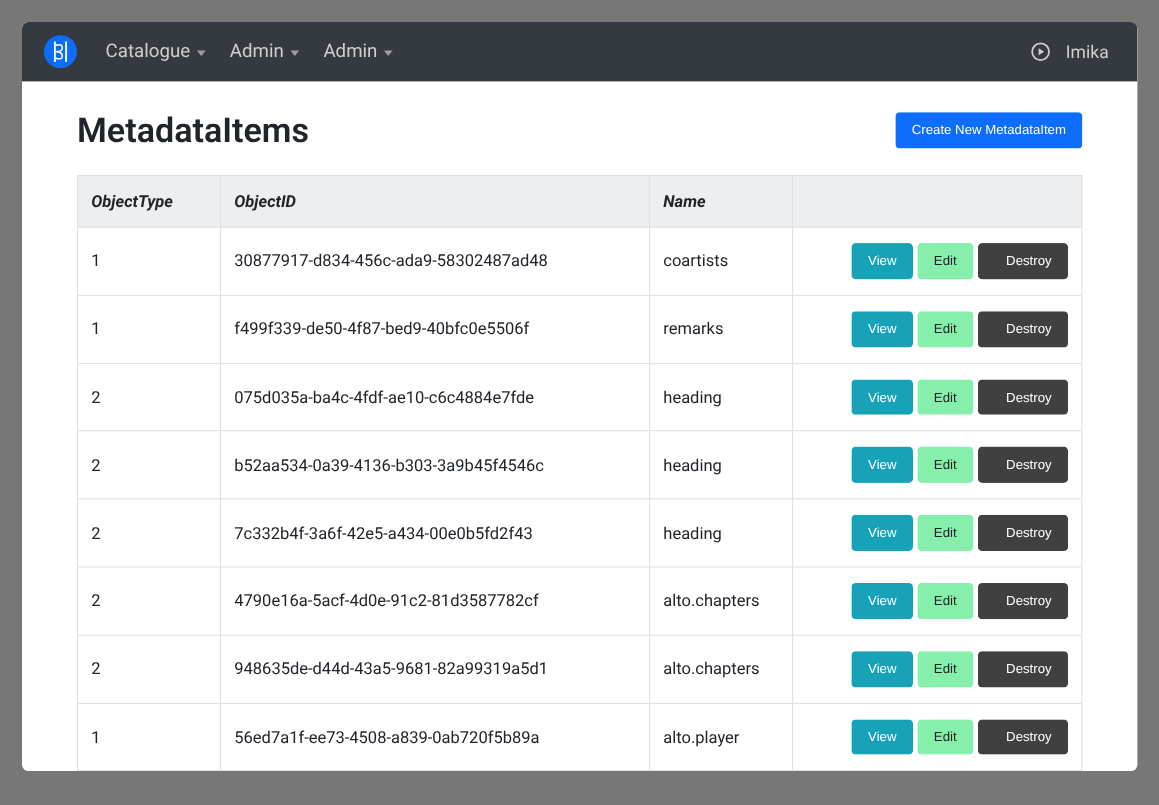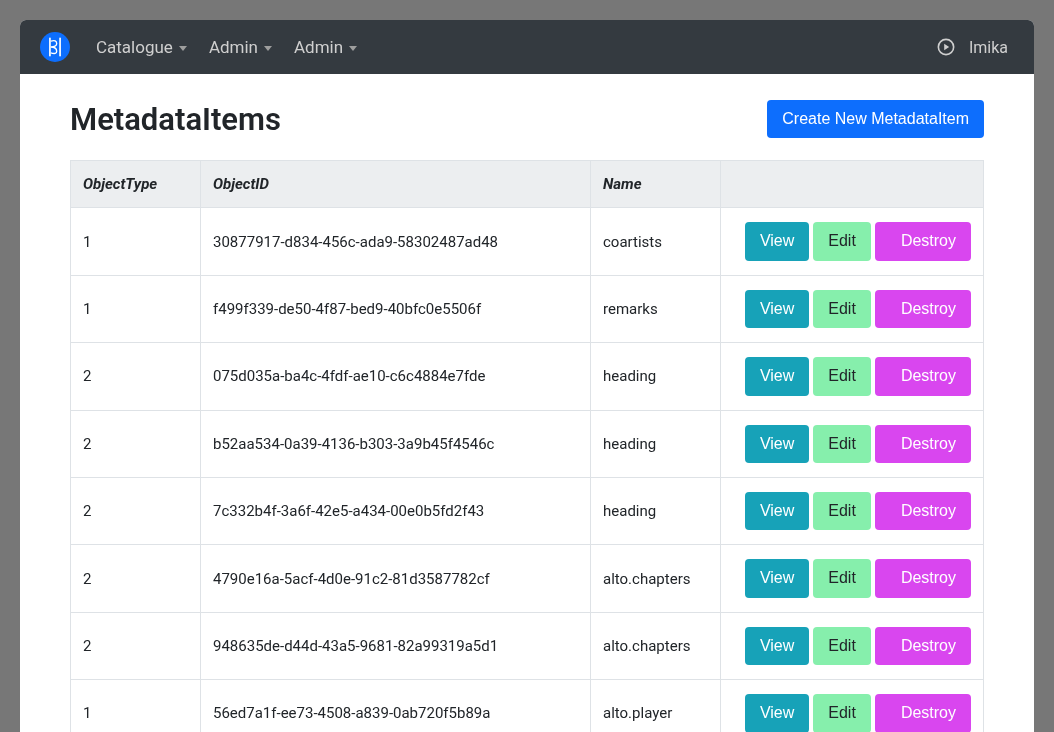--- a/index.html
+++ b/index.html
@@ -92,29 +92,29 @@
     font-size: 31px;
     font-weight: 600;
     margin: 0;
   }
   .btn {
     display: inline-block;
     font-weight: 400;
     text-align: center;
     border: 1px solid transparent;
     padding: 7px 14px;
-    font-size: 16px;
+    font-size: 12px;
     border-radius: 4px;
     cursor: pointer;
     line-height: 1.4;
   }
   .btn-primary { background: #0d6efd; color: #fff; }
   .btn-info    { background: #17a2b8; color: #fff; }
   .btn-warning { background: #86efac; color: #212529; }
-  .btn-danger  { background: #d946ef; color: #fff; padding-left: 25px; }
+  .btn-danger  { background: #404040; color: #fff; padding-left: 25px; }
 
   .table {
     width: 100%;
     border-collapse: collapse;
     border: 1px solid #dee2e6;
     background: #fff;
   }
   .table thead th {
     background: #eceef0;
     font-weight: 700;

